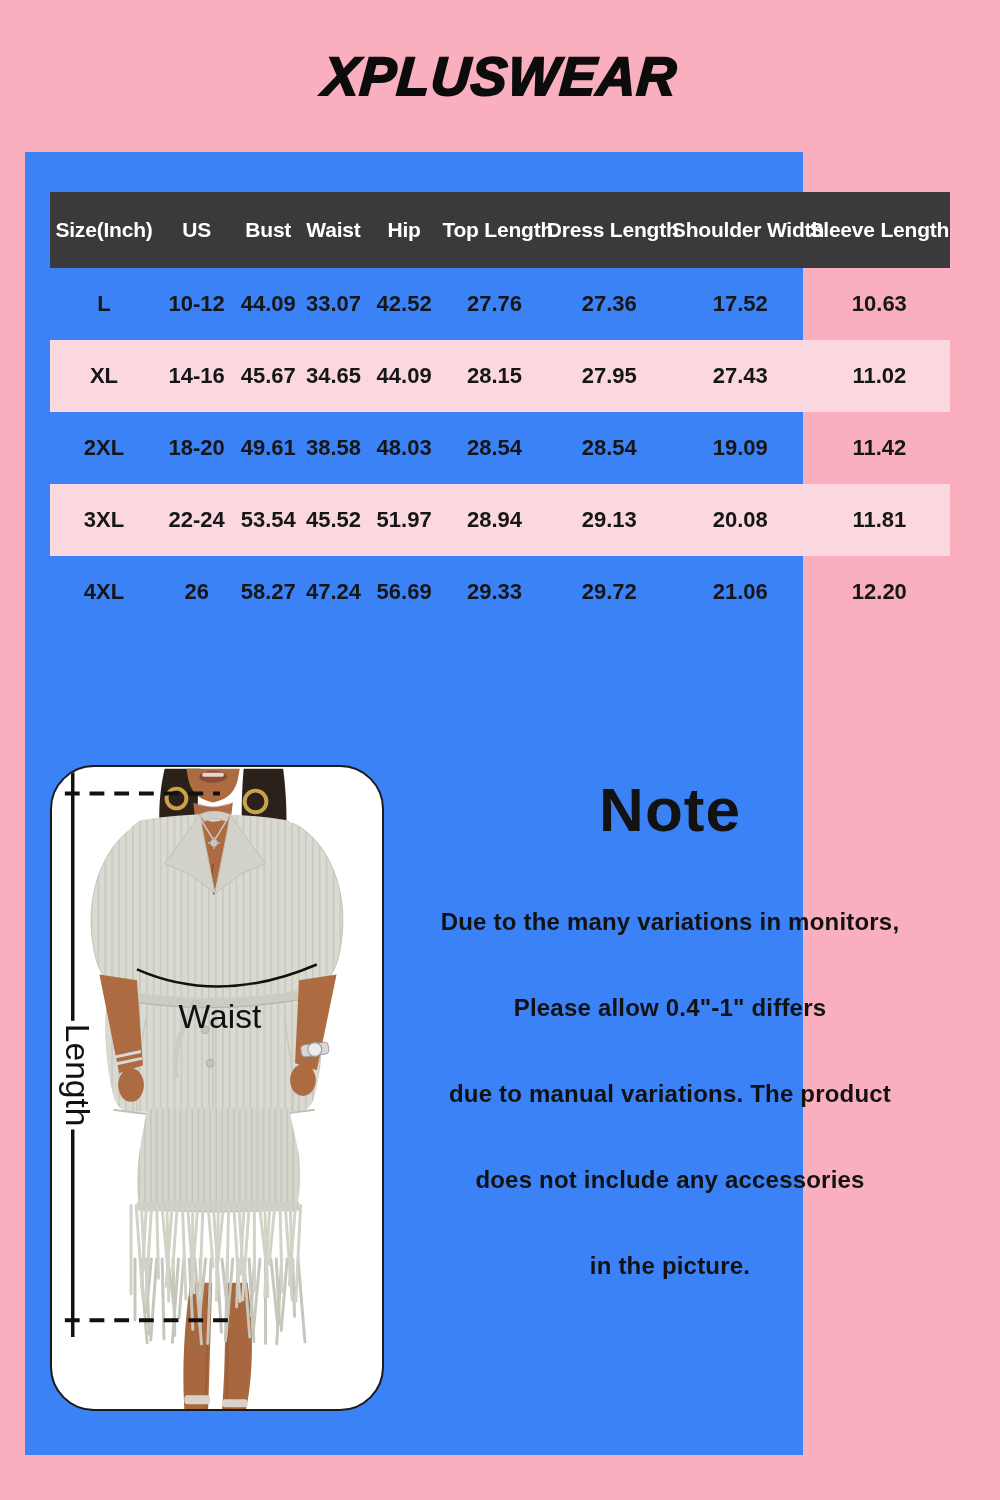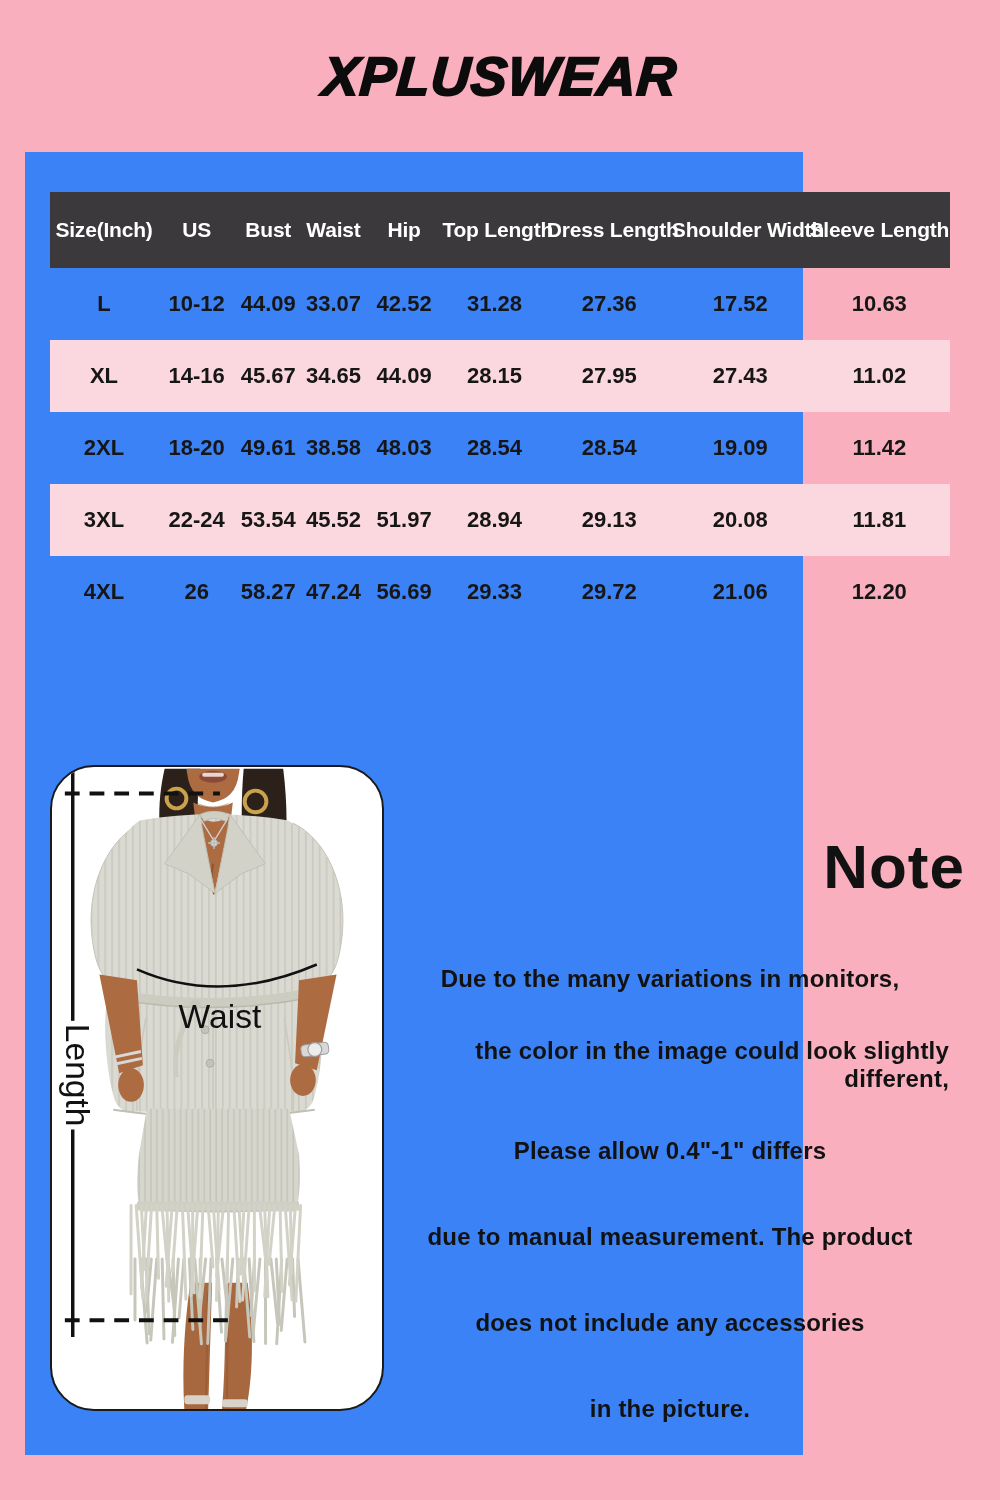--- a/index.html
+++ b/index.html
@@ -37,22 +37,22 @@
     height:72px; padding:0; white-space:nowrap;
   }
   table.size-table tbody tr:nth-child(even) { background:#FBD8DF; }
   .model-card {
     position:absolute; left:25px; top:613px; width:334px; height:646px;
     border:2px solid #1a1a1a; border-radius:44px; overflow:hidden;
     background:#ffffff; box-sizing:border-box;
   }
   .model-card svg { display:block; }
   .note {
-    position:absolute; left:350px; top:679px; width:590px;
-    text-align:right; color:#121212;
+    position:absolute; left:350px; top:622px; width:590px;
+    text-align:center; color:#121212;
   }
   .note-title {
     font-size:62px; font-weight:bold; margin:0 0 42px; letter-spacing:1px;
   }
   .note-lines p {
     height:70px; margin:16px; display:flex; align-items:center; justify-content:center;
     font-size:24px; font-weight:bold; letter-spacing:0.2px;
   }
 </style>
 </head>
@@ -89,21 +89,21 @@
           <th>Sleeve Length</th>
         </tr>
     </thead>
     <tbody>
         <tr>
           <td>L</td>
           <td>10-12</td>
           <td>44.09</td>
           <td>33.07</td>
           <td>42.52</td>
-          <td>31.28</td>
+          <td>27.76</td>
           <td>27.36</td>
           <td>17.52</td>
           <td>10.63</td>
         </tr>
         <tr>
           <td>XL</td>
           <td>14-16</td>
           <td>45.67</td>
           <td>34.65</td>
           <td>44.09</td>
@@ -325,21 +325,20 @@
       </g>
       <text x="14" y="310" transform="rotate(90 14 310)" text-anchor="middle" font-size="34" fill="#111" font-family="Liberation Sans, sans-serif">Length</text>
       <text x="170" y="262" text-anchor="middle" font-size="34" fill="#111" font-family="Liberation Sans, sans-serif">Waist</text>
     </svg>
   </div>
 
   <div class="note">
     <h2 class="note-title">Note</h2>
     <div class="note-lines">
         <p>Due to the many variations in monitors,</p>
-        <p>the color in the image could look slightly different,</p>
         <p>Please allow 0.4"-1" differs</p>
-        <p>due to manual measurement. The product</p>
+        <p>due to manual variations. The product</p>
         <p>does not include any accessories</p>
         <p>in the picture.</p>
       </div>
   </div>
 
 </div>
 
 </body></html>

